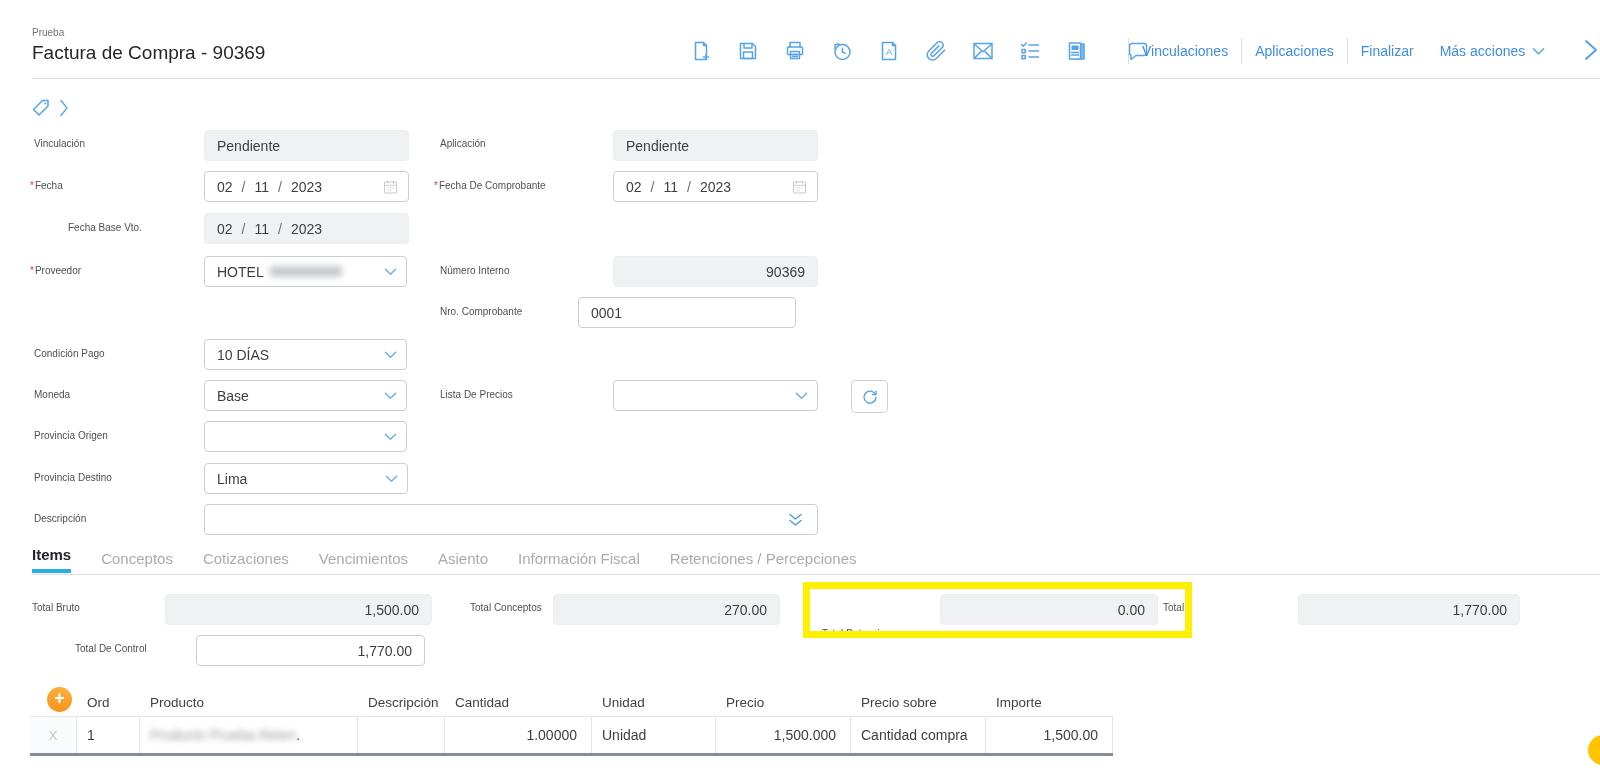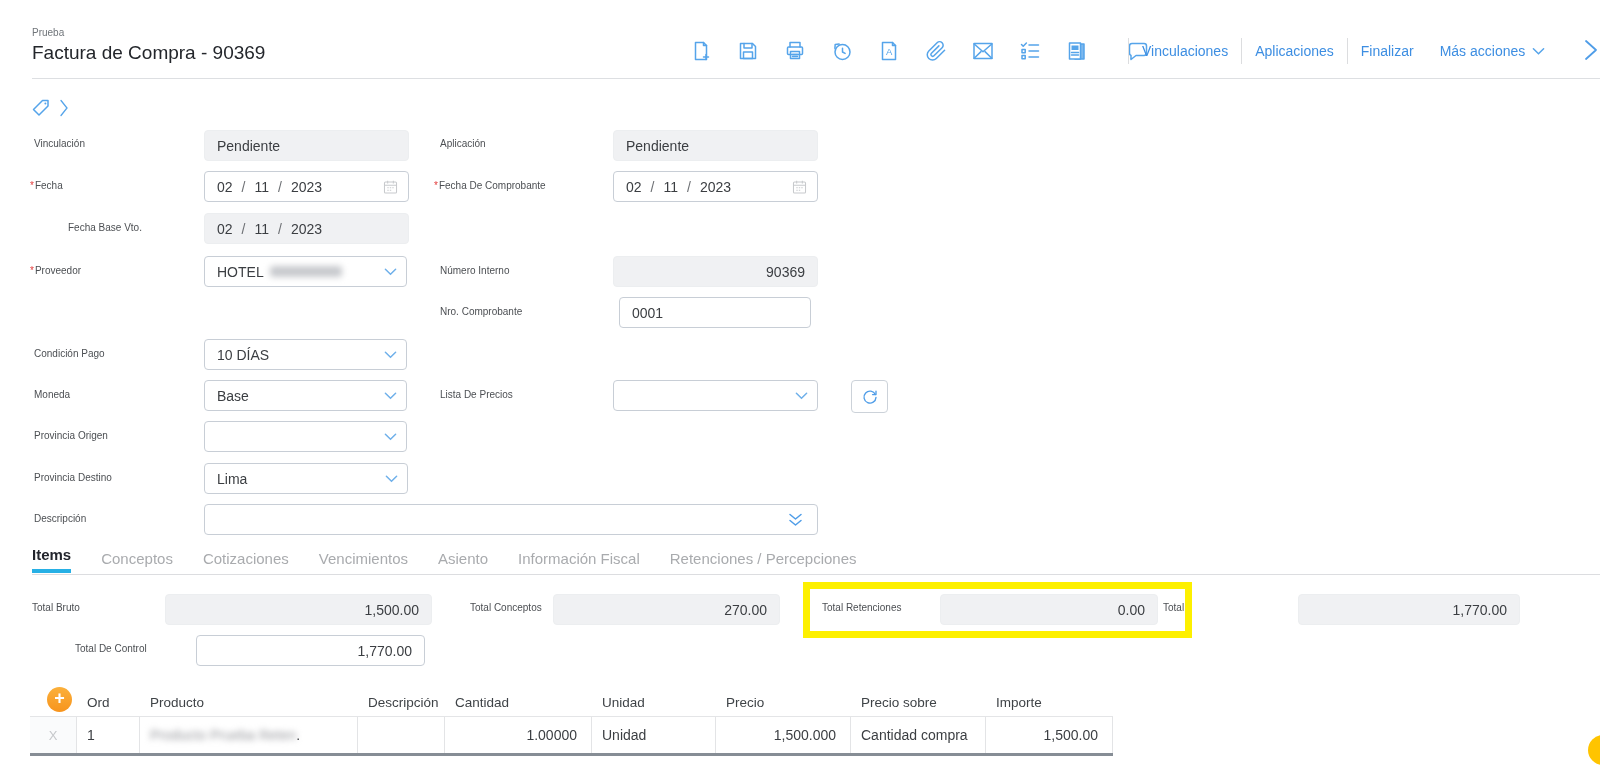--- a/index.html
+++ b/index.html
@@ -283,21 +283,21 @@
         </svg>
     </span>
   </div>
 
   <div class="lbl" style="left:440px;top:265px;"><span>Número Interno</span></div>
   <div class="field ro r" style="left:613px;top:256px;width:205px;">
       <span>90369</span>
     </div>
 
   <div class="lbl" style="left:440px;top:306px;"><span>Nro. Comprobante</span></div>
-  <div class="field ed" style="left:619px;top:297px;width:192px;">
+  <div class="field ed" style="left:578px;top:297px;width:218px;">
       <span>0001</span>
     </div>
 
   <div class="lbl" style="left:440px;top:389px;"><span>Lista De Precios</span></div>
   <div class="field ed" style="left:613px;top:380px;width:205px;">
     <span></span>
     <span class="icr">
       <svg width="13" height="9" viewBox="0 0 14 9">
           <path d="M1.5 1.5L7 7l5.5-5.5" stroke="#6fb0ea" fill="none" stroke-width="1.6" stroke-linecap="round"></path>
         </svg>
@@ -324,21 +324,21 @@
   <div class="lbl" style="left:32px;top:602px;"><span>Total Bruto</span></div>
   <div class="field ro r" style="left:165px;top:594px;width:267px;">
       <span>1,500.00</span>
     </div>
 
   <div class="lbl" style="left:470px;top:602px;"><span>Total Conceptos</span></div>
   <div class="field ro r" style="left:553px;top:594px;width:227px;">
       <span>270.00</span>
     </div>
 
-  <div class="lbl" style="left:822px;top:602px;"><span>Total Retenciones</span></div>
+  <div class="lbl" style="left:822px;top:628px;"><span>Total Retenciones</span></div>
   <div class="field ro r" style="left:940px;top:594px;width:218px;">
       <span>0.00</span>
     </div>
   <div class="hlbox"></div>
 
   <div class="lbl" style="left:1163px;top:602px;z-index:1;"><span>Total</span></div>
   <div class="field ro r" style="left:1298px;top:594px;width:222px;">
       <span>1,770.00</span>
     </div>
 

